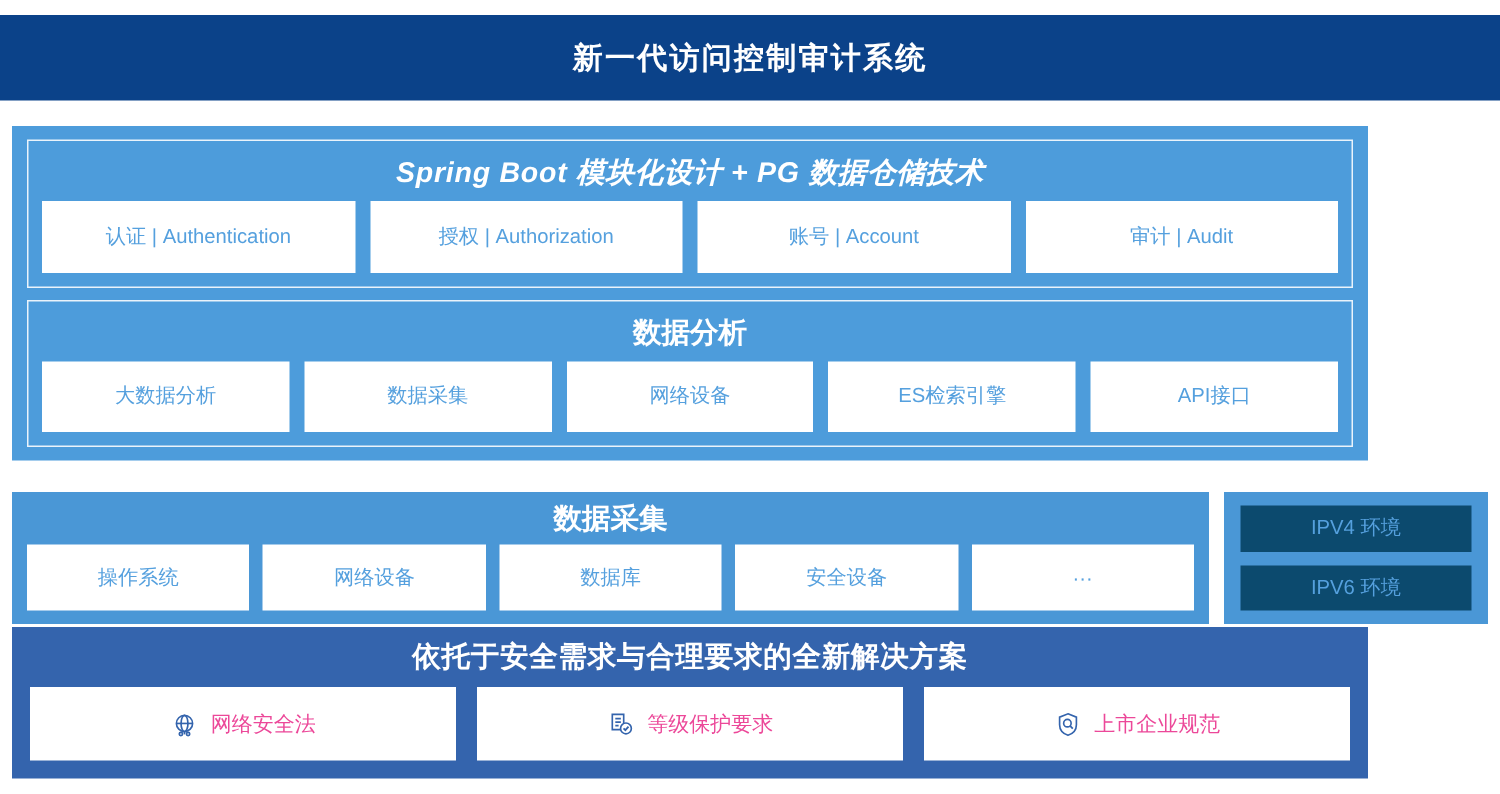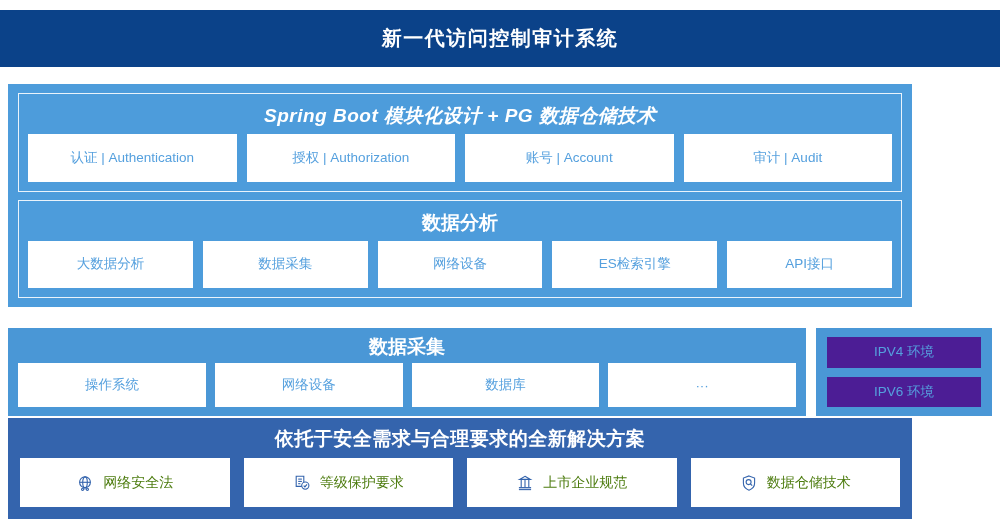--- a/index.html
+++ b/index.html
@@ -134,21 +134,21 @@
     flex: 0 0 176px;
     background: #4a97d6;
     box-sizing: border-box;
     padding: 9px 11px;
     display: flex;
     flex-direction: column;
     gap: 9px;
   }
   .ipv-card {
     flex: 1;
-    background: #4c1d95;
+    background: #0c4a6e;
     display: flex;
     align-items: center;
     justify-content: center;
     color: #55a0de;
     font-size: 13.5px;
   }
 
   
   .sec-bottom {
     top: 418px;
@@ -171,21 +171,21 @@
     gap: 14px;
     flex: 1;
   }
   .bottom-card {
     flex: 1;
     background: #ffffff;
     display: flex;
     align-items: center;
     justify-content: center;
     gap: 9px;
-    color: #4d7c0f;
+    color: #ec4899;
     font-size: 14px;
   }
   .bottom-card .ico {
     display: inline-flex;
     align-items: center;
     justify-content: center;
     width: 18px;
     height: 18px;
     flex: 0 0 18px;
   }
@@ -249,20 +249,23 @@
       <div class="collect-title">数据采集</div>
       <div class="collect-row">
         <div class="card">
           <span>操作系统</span>
         </div>
         <div class="card">
           <span>网络设备</span>
         </div>
         <div class="card">
           <span>数据库</span>
+        </div>
+        <div class="card">
+          <span>安全设备</span>
         </div>
         <div class="card">
           <span>···</span>
         </div>
       </div>
     </div>
 
     <div class="ipv-panel">
       <div class="ipv-card">
         <span>IPV4 环境</span>
@@ -299,41 +302,28 @@
             <line x1="5.2" y1="5.1" x2="8.9" y2="5.1"></line>
             <line x1="5.2" y1="7.4" x2="8.9" y2="7.4"></line>
             <line x1="5.2" y1="9.7" x2="7.4" y2="9.7"></line>
             <circle cx="12.3" cy="11.6" r="3.6" fill="#ffffff"></circle>
             <path d="M10.7 11.6 L11.9 12.8 L14 10.4" stroke-width="1.2"></path>
           </svg>
         </span>
         <span>等级保护要求</span>
       </div>
 
-      <div class="bottom-card">
-        <span class="ico">
-          <svg width="18" height="18" viewBox="0 0 18 18" fill="none" stroke="#3464ad" stroke-width="1.1">
-            <path d="M9 2.3 L14.4 5.4 H3.6 Z"></path>
-            <line x1="5.2" y1="5.8" x2="5.2" y2="13.2"></line>
-            <line x1="9" y1="5.8" x2="9" y2="13.2"></line>
-            <line x1="12.8" y1="5.8" x2="12.8" y2="13.2"></line>
-            <line x1="2.9" y1="13.7" x2="15.1" y2="13.7" stroke-width="1.3"></line>
-            <line x1="2.9" y1="15.6" x2="15.1" y2="15.6" stroke-width="1.1"></line>
-          </svg>
-        </span>
-        <span>上市企业规范</span>
-      </div>
 
       <div class="bottom-card">
         <span class="ico">
           <svg width="18" height="18" viewBox="0 0 18 18" fill="none" stroke="#3464ad" stroke-width="1.1">
             <path d="M9 1.9 L14.6 4.1 V9.1 C14.6 12.5 12.1 15.1 9 16.2 C5.9 15.1 3.4 12.5 3.4 9.1 V4.1 Z"></path>
             <circle cx="8.6" cy="8.1" r="2.5"></circle>
             <line x1="10.4" y1="9.9" x2="12.2" y2="11.7" stroke-width="1.2"></line>
           </svg>
         </span>
-        <span>数据仓储技术</span>
+        <span>上市企业规范</span>
       </div>
 
     </div>
   </div>
 
 </div>
 
 </body></html>

